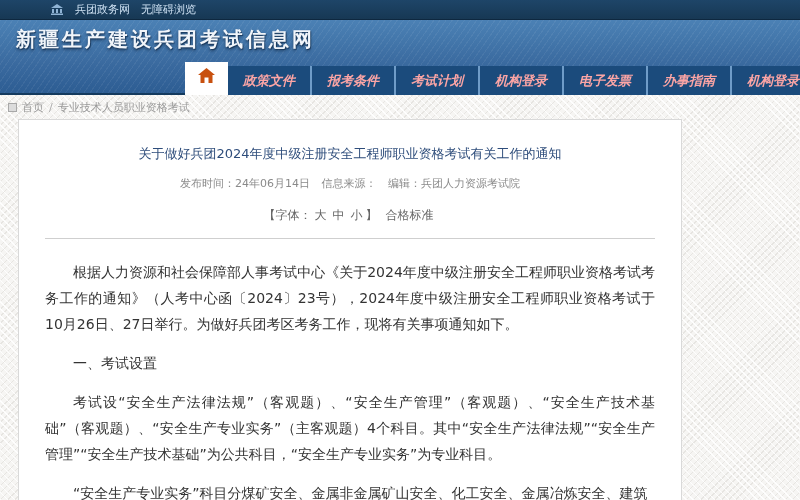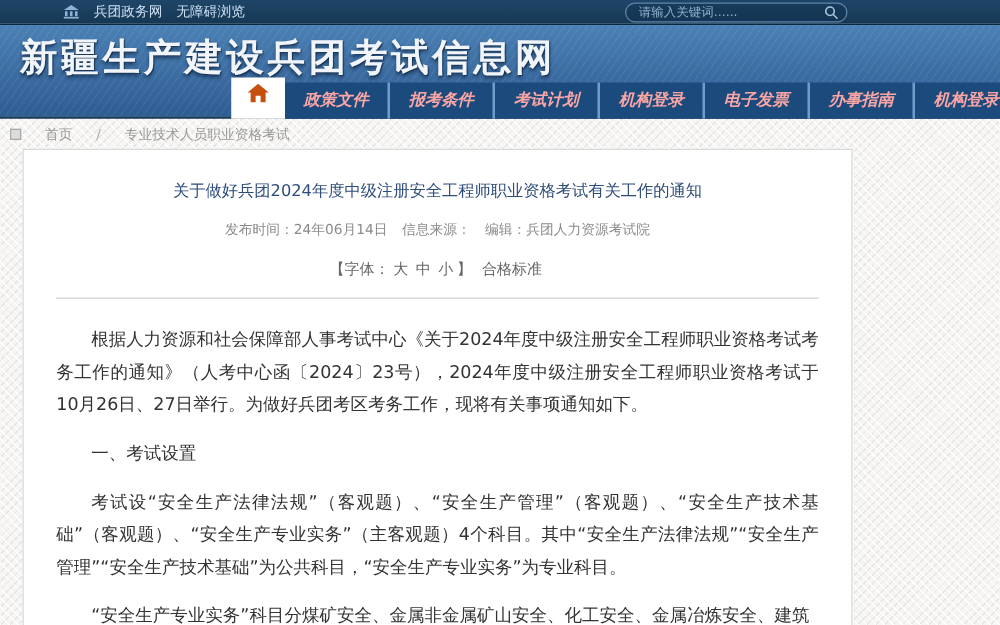--- a/index.html
+++ b/index.html
@@ -46,21 +46,21 @@
   .banner {
     position: relative;
     height: 75px;
     background-image:
       repeating-linear-gradient(125deg, rgba(255,255,255,0.06) 0 1px, transparent 1px 5px),
       linear-gradient(180deg, #4b81b5 0%, #3a6a9f 60%, #2d5d93 100%);
     border-bottom: 2px solid #143a5e;
   }
   .site-title {
     position: absolute; top: 6px; left: 16px;
-    font-size: 30px; font-weight: bold;
+    font-size: 20px; font-weight: bold;
     letter-spacing: 3px;
     color: #f1f5fa;
     text-shadow: 0 2px 3px rgba(8,28,55,0.6), 1px 1px 0 rgba(10,35,65,0.5);
     white-space: nowrap;
   }
   .mainnav {
     position: absolute; left: 185px; bottom: -2px;
     display: flex; align-items: flex-end;
   }
   .tab {
@@ -83,21 +83,21 @@
     position: relative; z-index: 2;
   }
   .tab.txt:first-of-type { margin-left: 2px; }
 
   
   .breadcrumb {
     height: 24px;
     display: flex; align-items: center;
     padding-left: 8px;
     font-size: 11px; color: #999;
-    gap: 19px;
+    gap: 5px;
   }
   .bc-icon {
     width: 9px; height: 9px;
     border: 1px solid #a8a8a8;
     background: #dcdcdc;
     display: inline-block;
   }
   .breadcrumb a { color: #999; text-decoration: none; cursor: pointer; }
   .bc-sep { color: #aaa; }
 
@@ -157,29 +157,20 @@
       <svg width="14" height="11" viewBox="0 0 14 11">
         <path d="M7 0 L13 4 L1 4 Z" fill="#8fb3d4"></path>
         <rect x="2" y="5" width="2" height="4" fill="#8fb3d4"></rect>
         <rect x="6" y="5" width="2" height="4" fill="#8fb3d4"></rect>
         <rect x="10" y="5" width="2" height="4" fill="#8fb3d4"></rect>
         <rect x="1" y="9.5" width="12" height="1.5" fill="#8fb3d4"></rect>
       </svg>
     </span>
     <a class="topbar-link">兵团政务网</a>
     <a class="topbar-link">无障碍浏览</a>
-  </div>
-  <div class="search-pill">
-    <input class="search-input" type="text" placeholder="请输入关键词......" style="">
-    <span class="search-icon">
-      <svg width="12" height="12" viewBox="0 0 12 12">
-        <circle cx="5" cy="5" r="3.4" fill="none" stroke="#a9c4dc" stroke-width="1.3"></circle>
-        <line x1="7.6" y1="7.6" x2="11" y2="11" stroke="#a9c4dc" stroke-width="1.3"></line>
-      </svg>
-    </span>
   </div>
 </header>
 
 <div class="banner">
   <h1 class="site-title">新疆生产建设兵团考试信息网</h1>
   <nav class="mainnav">
     <a class="tab home">
       <span>
         <svg width="17" height="15" viewBox="0 0 17 15">
           <path d="M8.5 0 L17 7 L14.5 7 L14.5 15 L10.5 15 L10.5 9.5 L6.5 9.5 L6.5 15 L2.5 15 L2.5 7 L0 7 Z" fill="#c8500f"></path>

